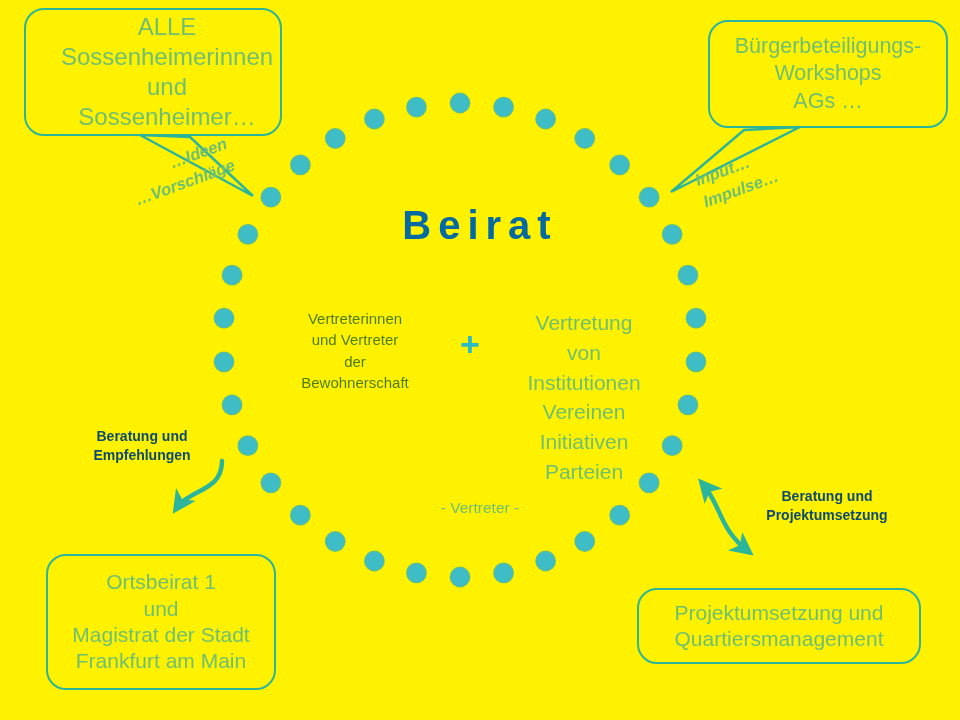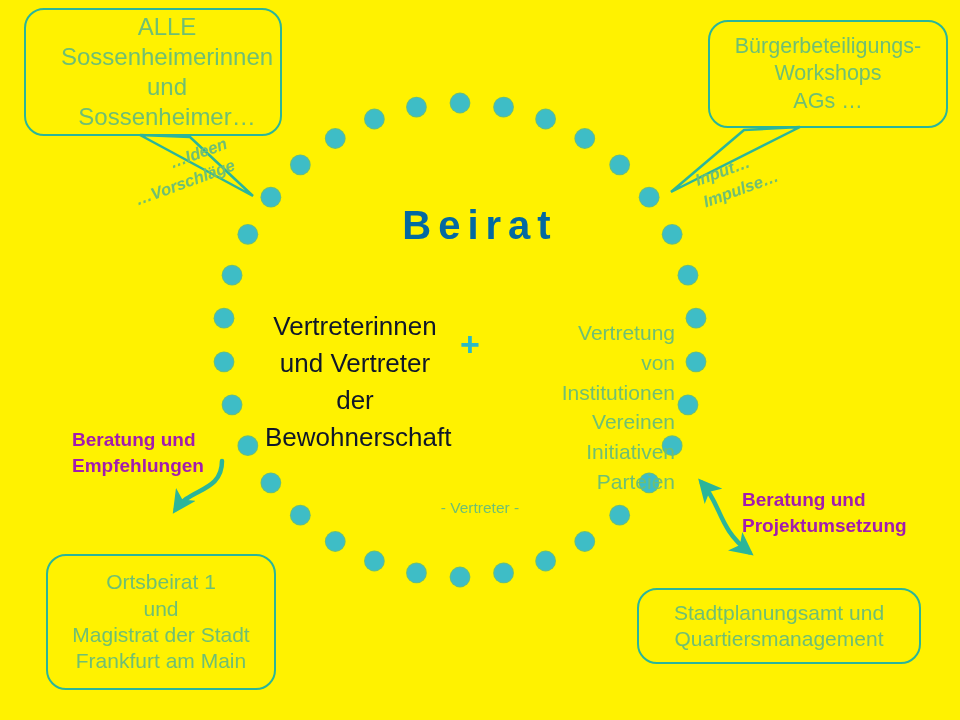--- a/index.html
+++ b/index.html
@@ -75,36 +75,35 @@
     color: #0369a1;
     font-size: 40px;
     font-weight: bold;
     letter-spacing: 7px;
     z-index: 3;
   }
   #col-left {
     position: absolute;
     left: 265px; top: 308px; width: 180px;
     text-align: center;
-    color: #0f172a;
-    font-size: 26px;
+    color: #4d7c0f;
+    font-size: 15px;
     line-height: 1.42;
     z-index: 3;
     white-space: pre-line;
   }
   #col-right {
     position: absolute;
     left: 493px; top: 308px; width: 182px;
-    text-align: right;
+    text-align: center;
     color: #6FBF73;
     font-size: 21px;
     line-height: 1.42;
     z-index: 3;
     white-space: pre-line;
-    margin-top: 10px;
   }
   #plus-sign {
     position: absolute;
     left: 440px; top: 325px; width: 60px;
     text-align: center;
     color: #2BB9C6;
     font-size: 34px;
     font-weight: bold;
     z-index: 3;
   }
@@ -137,25 +136,25 @@
   #lbl-input {
     left: 692px; top: 170px;
     transform: rotate(-20deg);
     transform-origin: left top;
     text-align: left;
   }
 
   
   .arrow-label {
     position: absolute;
-    color: #a21caf;
-    font-size: 19px;
+    color: #0c4a6e;
+    font-size: 14px;
     font-weight: bold;
     line-height: 1.36;
-    text-align: left;
+    text-align: center;
     white-space: pre-line;
     z-index: 5;
   }
   #lbl-beratung-empfehlungen { left: 72px;  top: 427px; width: 140px; }
   #lbl-beratung-projekt      { left: 742px; top: 487px; width: 170px; }
 </style>
 </head>
 <body>
 
 <div id="stage">
@@ -269,21 +268,21 @@
   </div>
 
   <div class="bubble" id="box-ortsbeirat">
     <span class="btext">Ortsbeirat 1
 und
 Magistrat der Stadt
 Frankfurt am Main</span>
   </div>
 
   <div class="bubble" id="box-stadtplanung">
-    <span class="btext">Stadtplanungsamt und
+    <span class="btext">Projektumsetzung und
 Quartiersmanagement</span>
   </div>
 
   <div id="beirat-title">Beirat</div>
 
   <div id="col-left">Vertreterinnen
 und Vertreter
 der
 Bewohnerschaft</div>
 

